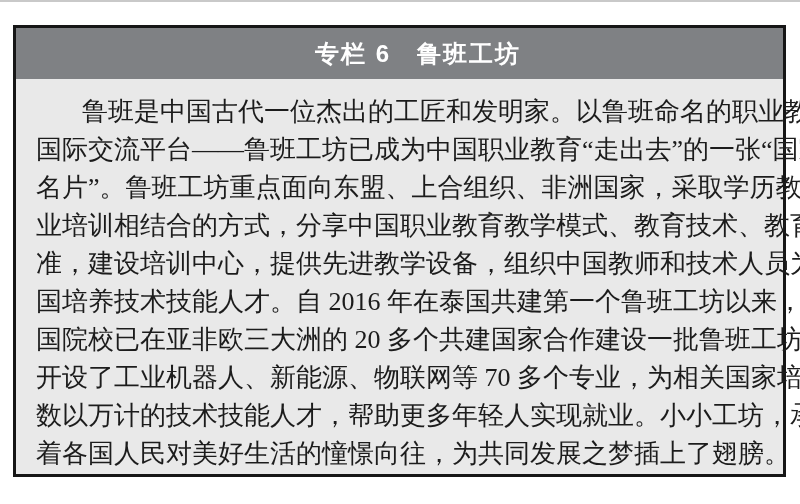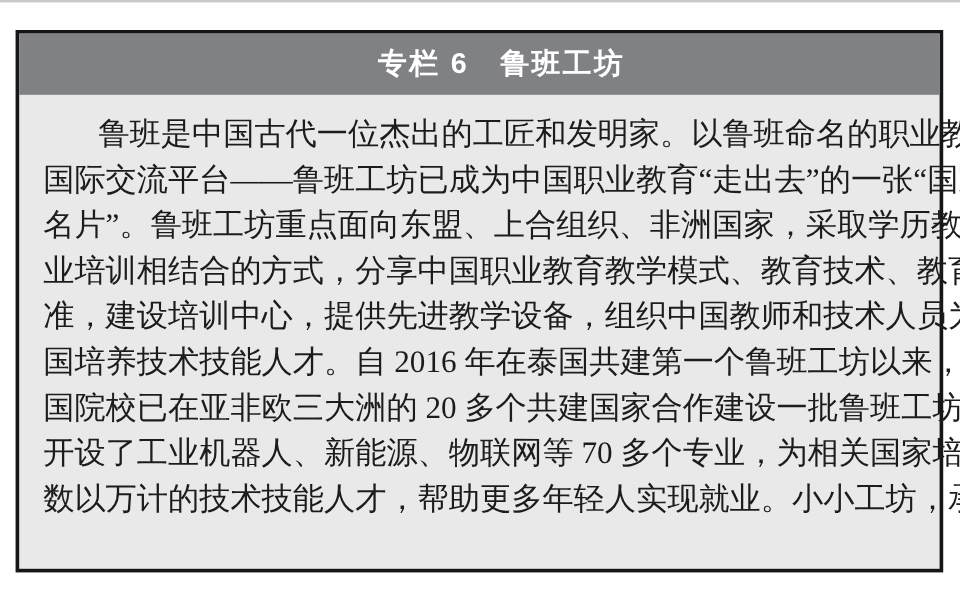--- a/index.html
+++ b/index.html
@@ -78,15 +78,16 @@
     <div class="panel-body" id="panel-body">
         <div class="line indent">鲁班是中国古代一位杰出的工匠和发明家。以鲁班命名的职业教育</div>
         <div class="line">国际交流平台——鲁班工坊已成为中国职业教育“走出去”的一张“国家</div>
         <div class="line">名片”。鲁班工坊重点面向东盟、上合组织、非洲国家，采取学历教育和职</div>
         <div class="line">业培训相结合的方式，分享中国职业教育教学模式、教育技术、教育标</div>
         <div class="line">准，建设培训中心，提供先进教学设备，组织中国教师和技术人员为合作</div>
         <div class="line">国培养技术技能人才。自 2016 年在泰国共建第一个鲁班工坊以来，中</div>
         <div class="line">国院校已在亚非欧三大洲的 20 多个共建国家合作建设一批鲁班工坊，</div>
         <div class="line">开设了工业机器人、新能源、物联网等 70 多个专业，为相关国家培养了</div>
         <div class="line">数以万计的技术技能人才，帮助更多年轻人实现就业。小小工坊，承载</div>
+        <div class="line last">着各国人民对美好生活的憧憬向往，为共同发展之梦插上了翅膀。</div>
       </div>
   </div>
 </div>
 
 </body></html>

